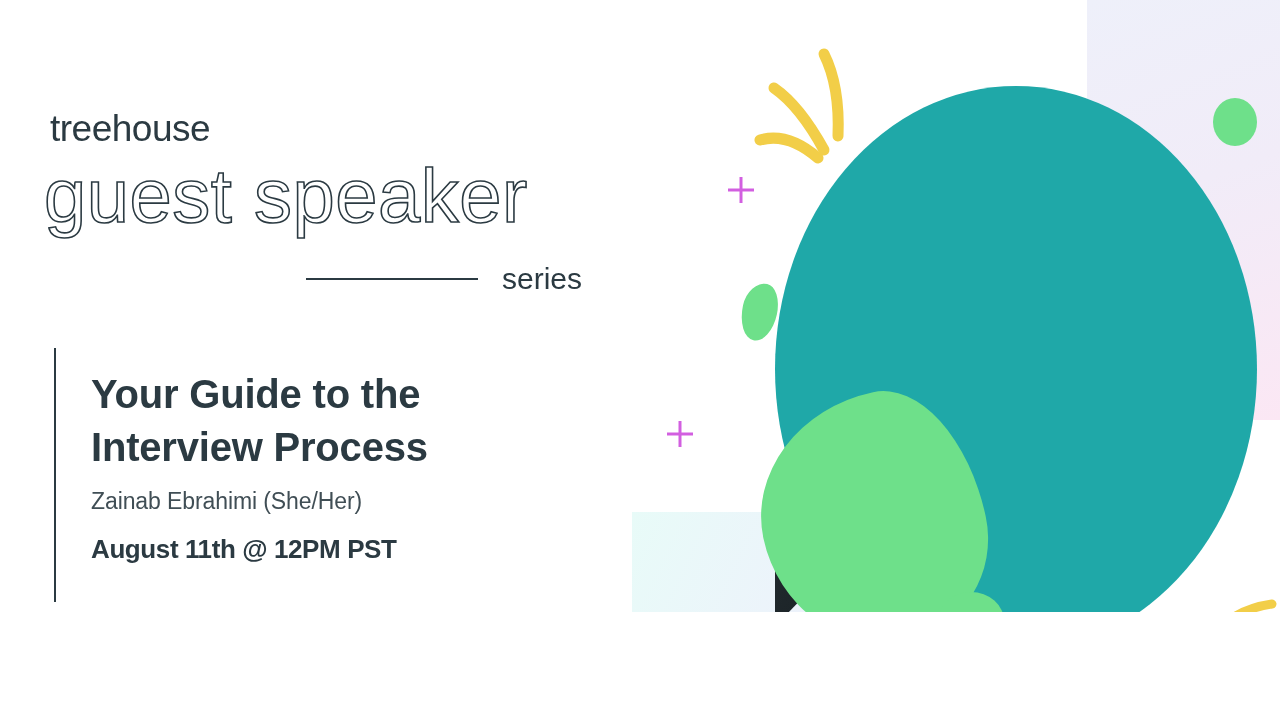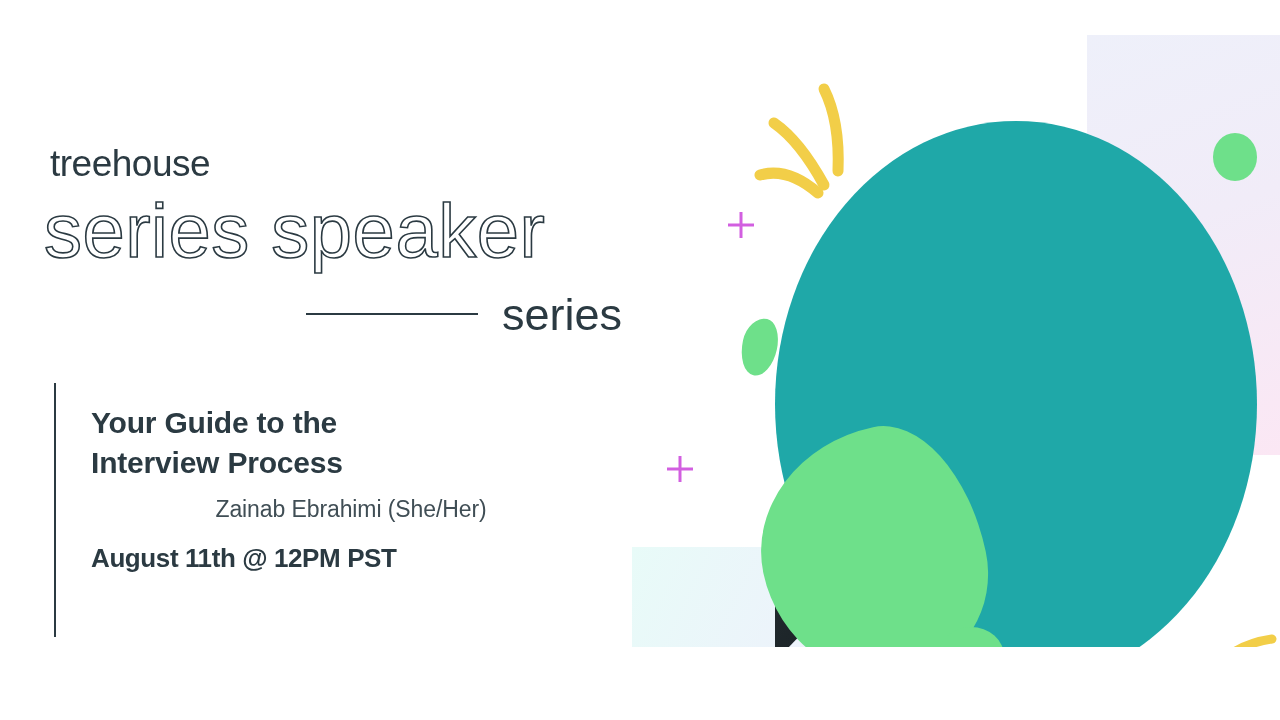--- a/index.html
+++ b/index.html
@@ -7,21 +7,20 @@
     padding: 0;
     background: #ffffff;
   }
   #stage {
     position: relative;
     width: 1280px;
     height: 612px;
     overflow: hidden;
     background: #ffffff;
     font-family: "Liberation Sans", sans-serif;
-    margin-top: 35px;
   }
 
   
   .panel-topright {
     position: absolute;
     left: 1087px;
     top: 0;
     width: 193px;
     height: 420px;
     background: linear-gradient(160deg, #eef0fa 0%, #f1ecf8 45%, #fbe7f4 100%);
@@ -143,21 +142,21 @@
     display: flex;
     align-items: center;
   }
   .series-rule {
     flex: 0 0 172px;
     height: 2px;
     background: #2b3a42;
   }
   .series-word {
     margin-left: 24px;
-    font-size: 45px;
+    font-size: 30px;
     font-weight: 400;
     letter-spacing: 0px;
     color: #2b3a42;
     line-height: 1;
   }
 
   .left-rule {
     position: absolute;
     left: 54px;
     top: 348px;
@@ -166,35 +165,34 @@
     background: #2b3a42;
   }
 
   .info-block {
     position: absolute;
     left: 91px;
     top: 368px;
     width: 520px;
   }
   .talk-title {
-    font-size: 30px;
+    font-size: 40px;
     font-weight: 700;
     line-height: 1.32;
     color: #2b3a42;
     letter-spacing: -0.2px;
     margin: 0;
   }
   .speaker-line {
     font-size: 23px;
     font-weight: 400;
     line-height: 1.38;
     color: #404e55;
     margin: 12px 0 0 0;
     letter-spacing: -0.1px;
-    text-align: center;
   }
   .speaker-line.second {
     margin-top: 0;
   }
   .date-line {
     font-size: 26px;
     font-weight: 700;
     line-height: 1.1;
     color: #2b3a42;
     margin: 18px 0 0 0;
@@ -351,21 +349,21 @@
   </svg>
   <svg class="plus" style="left:665px; top:419px;" width="30" height="30">
     <g stroke="#d25fe0" stroke-width="3" stroke-linecap="butt">
       <line x1="15" y1="2" x2="15" y2="28"></line>
       <line x1="2" y1="15" x2="28" y2="15"></line>
     </g>
   </svg>
 
   <div class="wordmark">treehouse</div>
 
-  <div class="headline-outline">series speaker</div>
+  <div class="headline-outline">guest speaker</div>
 
   <div class="series-row">
     <div class="series-rule"></div>
     <div class="series-word">series</div>
   </div>
 
   <div class="left-rule"></div>
 
   <div class="info-block">
     <div class="talk-title">Your Guide to the</div>

